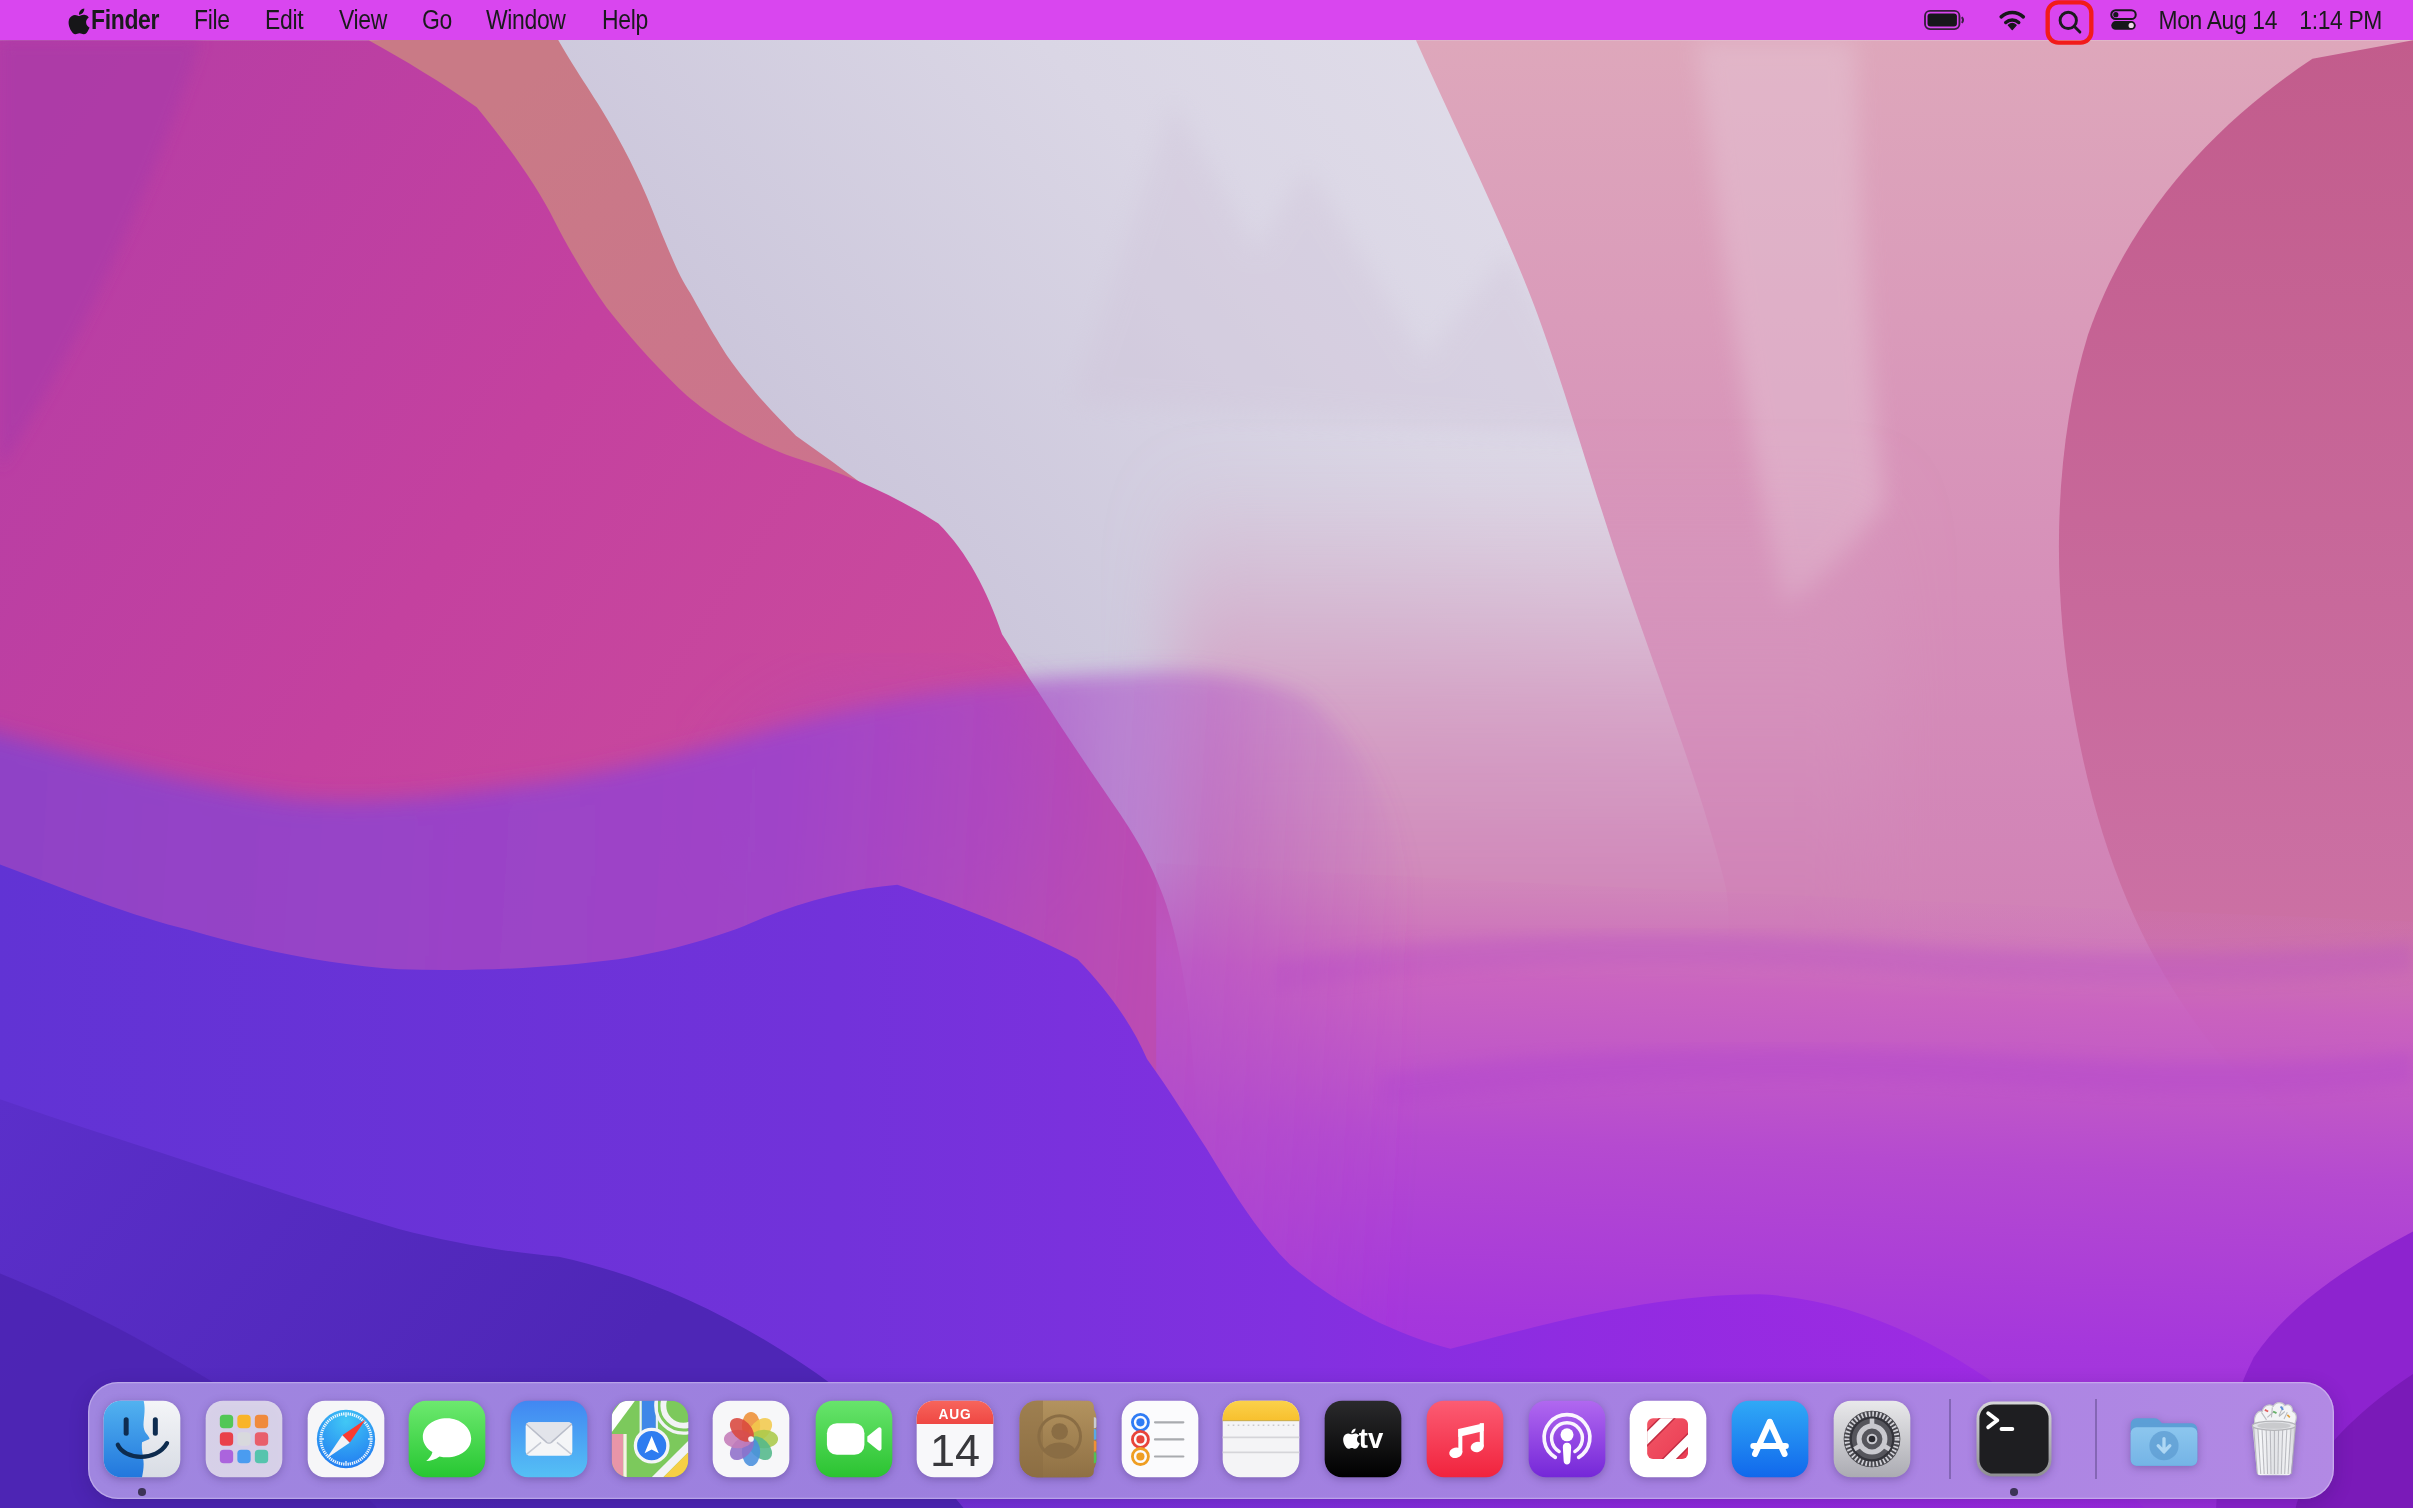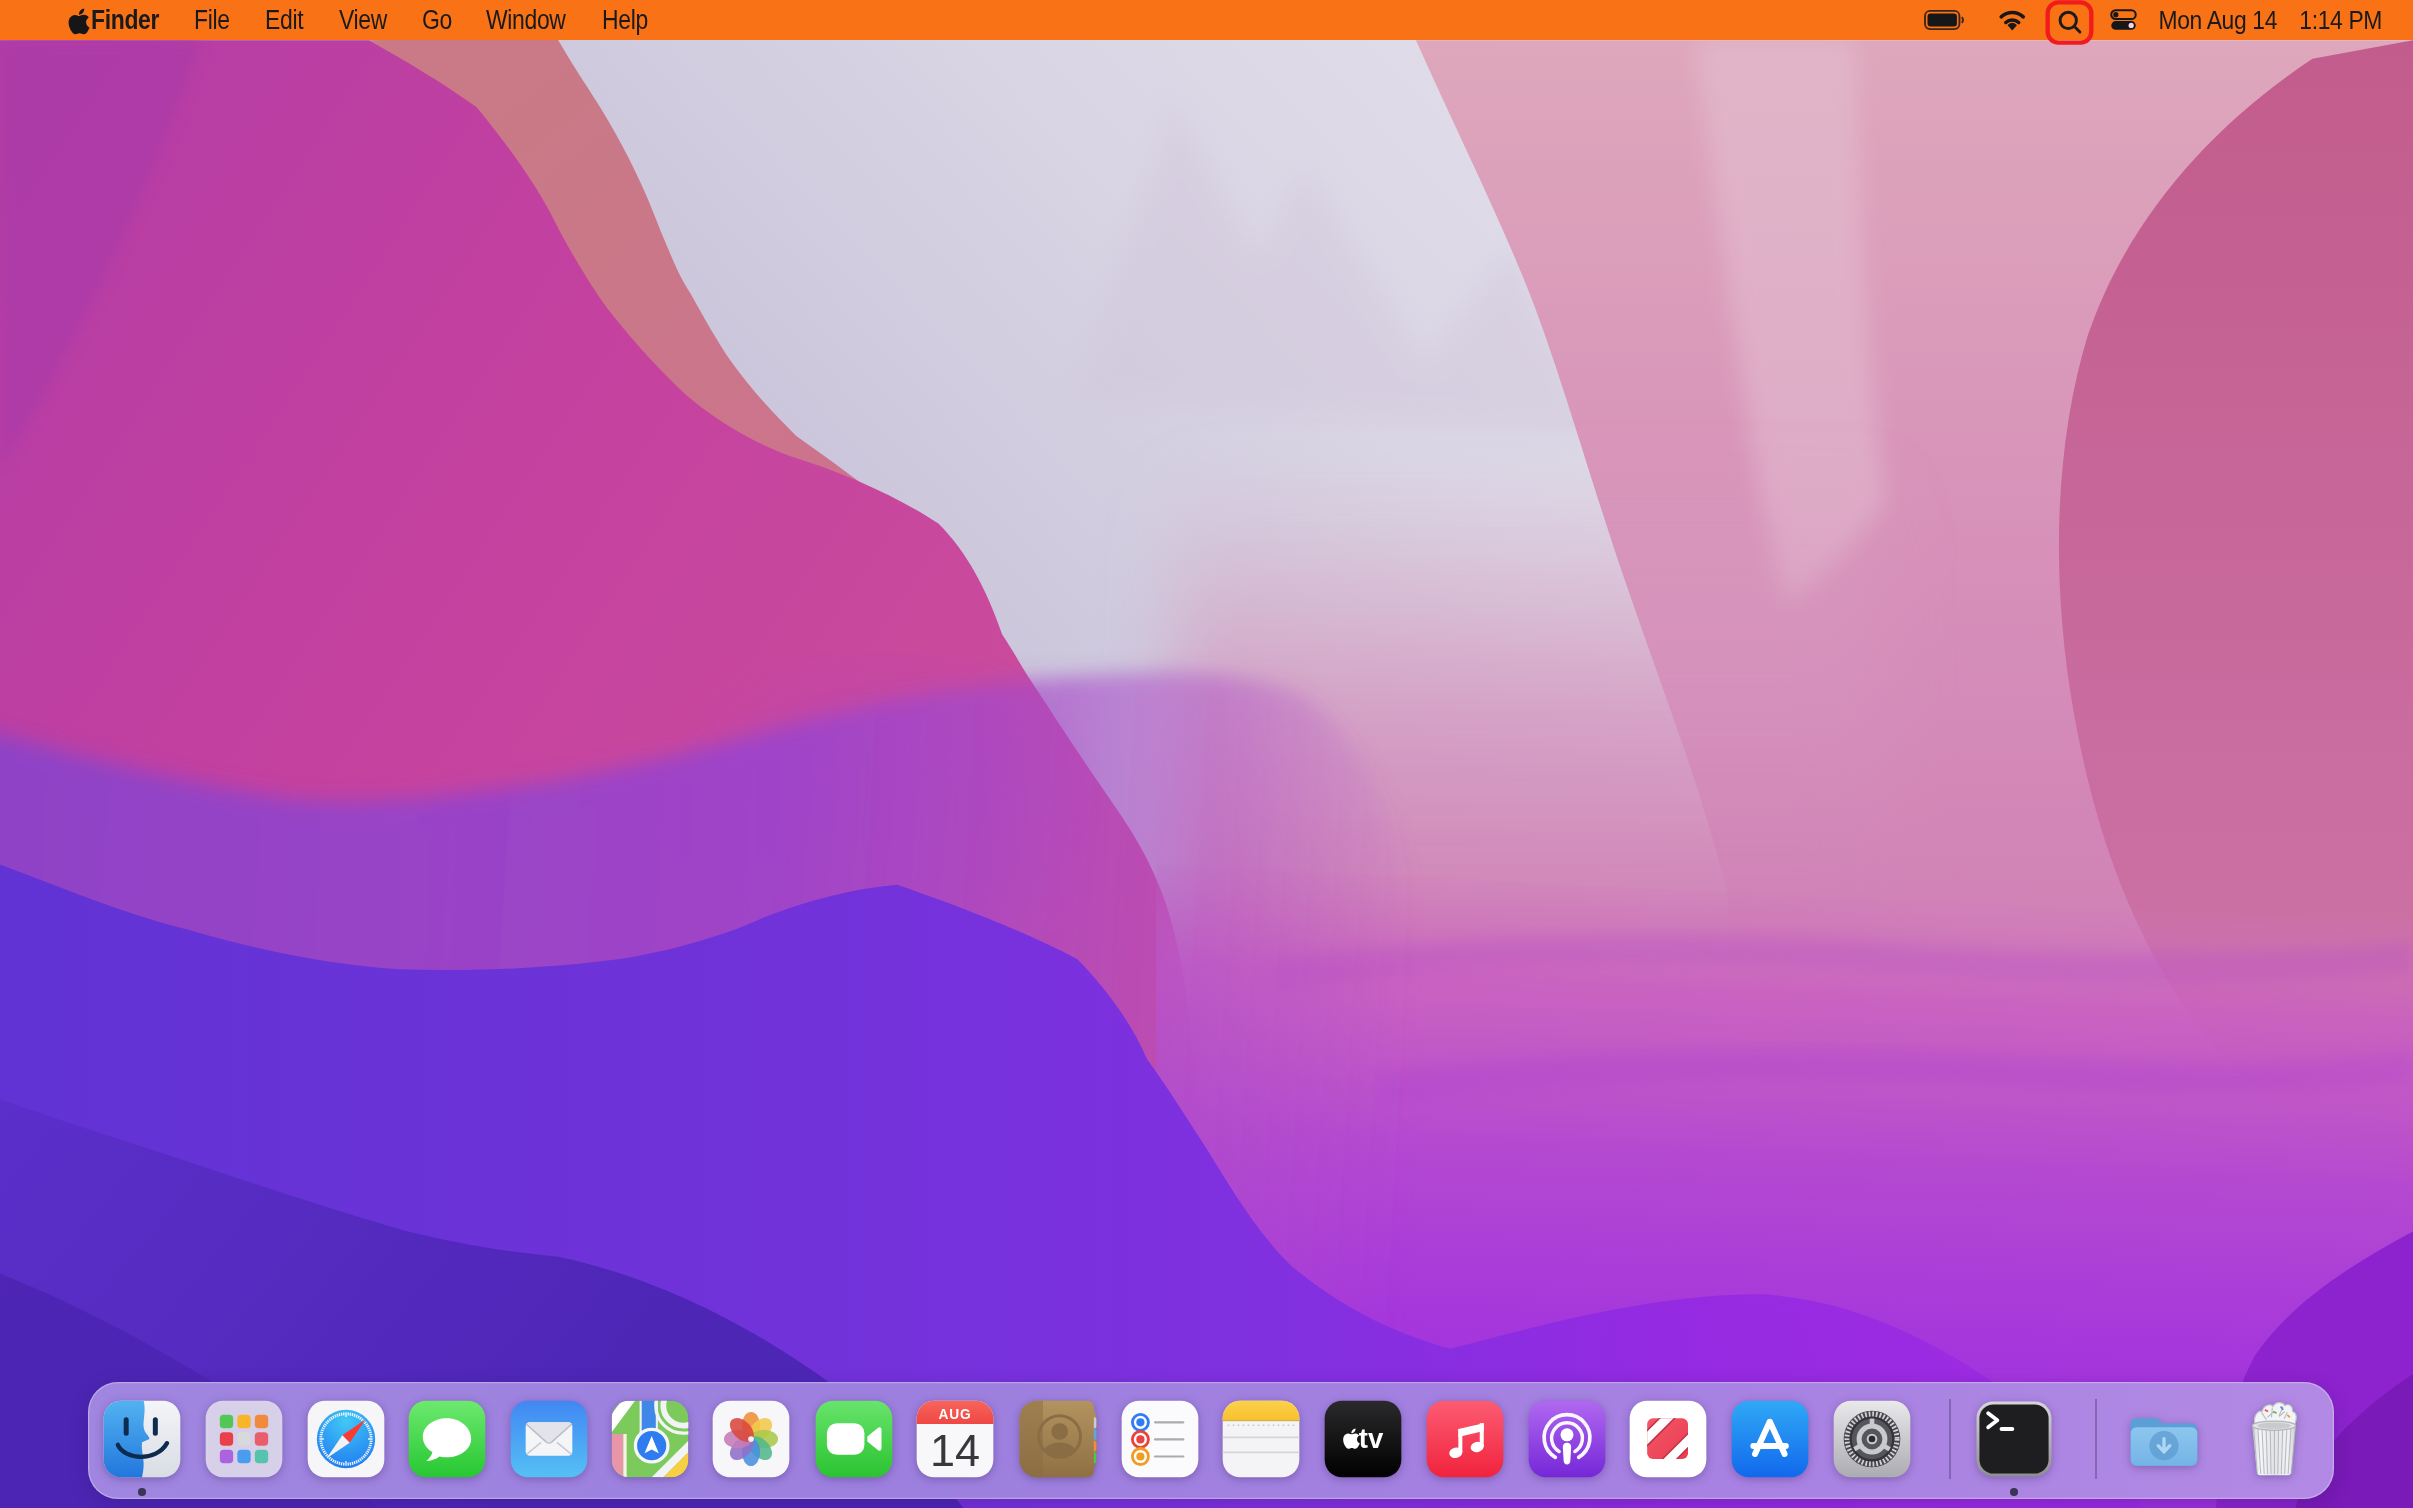--- a/index.html
+++ b/index.html
@@ -1,18 +1,18 @@
 <!DOCTYPE html>
 <html style="font-size:13.4px"><head>
 <meta charset="utf-8">
 <style>
   html,body{margin:0;padding:0;width:2413px;height:1508px;overflow:hidden;background:#9a2ce2;
     font-family:"Liberation Sans",sans-serif;}
   #wall{position:absolute;left:0;top:0;width:2413px;height:1508px;}
-  #menubar{position:absolute;left:0;top:0;width:2413px;height:40px;background:#f97316;}
+  #menubar{position:absolute;left:0;top:0;width:2413px;height:40px;background:#d946ef;}
   .mi{position:absolute;top:0;height:40px;line-height:40px;font-size:27px;letter-spacing:-0.4px;color:#1a1a1c;display:inline-block;transform:scaleX(0.85);transform-origin:left center;}
   #dock{position:absolute;left:88px;top:1382px;width:2246px;height:117px;border-radius:30px;
     background:linear-gradient(90deg,#a086e0 0%,#9c7fde 35%,#a681e2 70%,#b289e4 100%);
     box-shadow:inset 0 0 0 1.3px rgba(255,255,255,0.28), 0 5px 18.4px rgba(40,20,90,0.25);}
   .ico{position:absolute;top:1399px;width:80px;height:80px;filter:drop-shadow(0 2.5px 4.2px rgba(35,15,75,0.3));}
   .sep{position:absolute;top:1399px;width:1.7px;height:80px;background:rgba(30,20,60,0.28);}
   .rdot{position:absolute;top:1488px;width:7.5px;height:7.5px;border-radius:50%;background:#3c3356;}
 </style>
 </head>
 <body>

